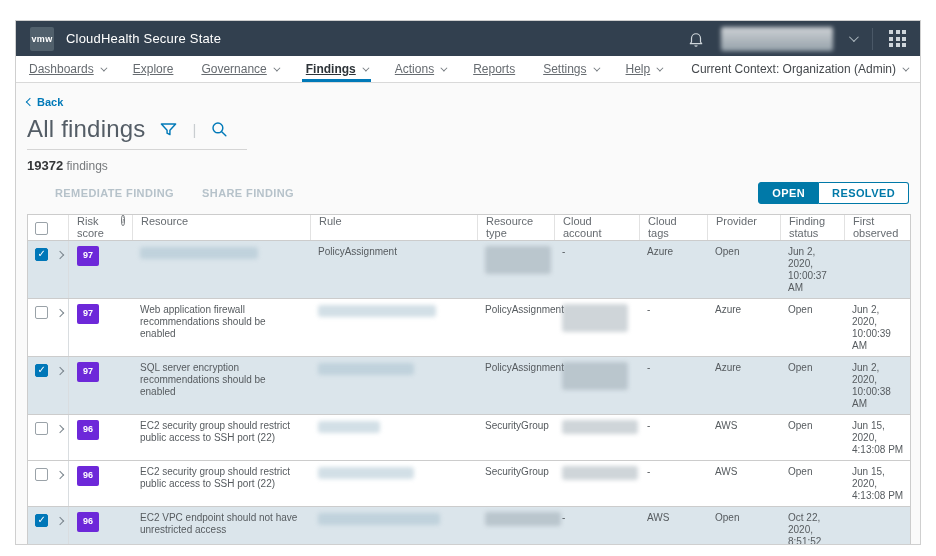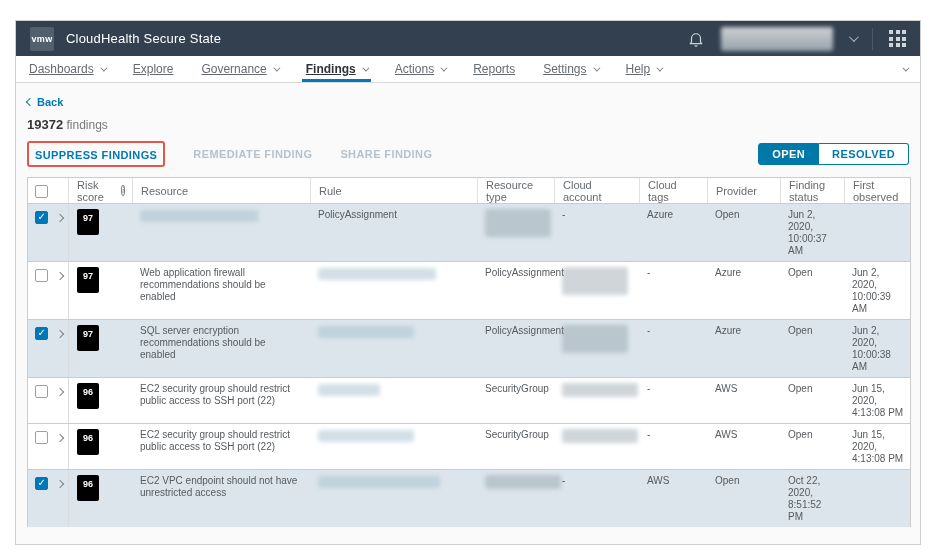--- a/index.html
+++ b/index.html
@@ -51,37 +51,37 @@
   .btn-disabled { color:#b6c2ca; font-size:11px; font-weight:bold; letter-spacing:.4px; margin-left:28px; }
   .toggle-group { margin-left:auto; display:flex; }
   .toggle { font-size:11px; font-weight:bold; letter-spacing:.4px; padding:4px 13px; border:1px solid #0079a8; }
   .toggle.on { background:#0079a8; color:#ffffff; border-radius:3px 0 0 3px; }
   .toggle.off { background:#ffffff; color:#0079a8; border-left:none; border-radius:0 3px 3px 0; }
 
   
   .table { margin-top:10px; width:884px; background:#ffffff; border:1px solid #cccccc; border-bottom:none; }
   .thead, .trow { display:grid; grid-template-columns:40px 64px 178px 167px 77px 85px 68px 73px 64px 68px; }
   .thead { height:25px; background:#ffffff; }
-  .hcell { font-size:11px; color:#666b70; display:flex; align-items:center; padding:0 8px; border-left:1px solid #e2e2e2; gap:17px; }
+  .hcell { font-size:11px; color:#666b70; display:flex; padding:0 8px; border-left:1px solid #e2e2e2; gap:17px; }
   .hcell.first { border-left:none; }
   .info-icon { width:11px; height:11px; border:1px solid #75797d; border-radius:50%; font-size:8px; line-height:9px;
                color:#75797d; text-align:center; font-family:"Liberation Serif", serif; font-style:italic; }
 
   .trow { min-height:29px; background:#ffffff; border-top:1px solid #cccccc; }
   .trow.tall { min-height:42px; }
   .trow.selected { background:#dbe5eb; }
   .cell { padding:5px 8px 4px 8px; font-size:10px; color:#565b5f; line-height:12px; }
   .c0 { display:flex; align-items:flex-start; gap:9px; padding-left:7px; padding-top:7px; }
   .c1 { border-left:1px solid #d9dde0; }
   .checkbox { width:13px; height:13px; border:1px solid #9aa2a8; border-radius:2px; background:#ffffff; position:relative; flex:none; }
   .checkbox.checked { background:#0077b8; border-color:#0077b8; }
   .checkbox.checked::after { content:"\2713"; position:absolute; left:1.5px; top:-1px; color:#ffffff; font-size:10px; }
   .expand { width:6px; height:6px; border-top:1.5px solid #7a858d; border-right:1.5px solid #7a858d;
             transform:rotate(45deg); margin-top:4px; flex:none; }
-  .risk-badge { display:inline-block; min-width:22px; height:26px; background:#000000; border-radius:2px;
+  .risk-badge { display:inline-block; min-width:22px; height:20px; background:#6d28d9; border-radius:2px;
                 color:#ffffff; font-size:9px; font-weight:bold; text-align:center; line-height:18px; }
   .blob { display:inline-block; border-radius:3px; filter:blur(2px); }
   .blob-res { height:12px; width:100px; background:rgba(166,192,206,.5); margin-top:1px; }
   .blob-acct { height:14px; width:76px; background:rgba(140,155,165,.42); }
   .trow.tall .blob-acct { height:28px; width:66px; }
   .date-l1, .date-l2 { display:block; }
 
   .rows .trow:nth-child(1) .blob-res { width:118px; }
   .rows .trow:nth-child(2) .blob-res { width:118px; }
   .rows .trow:nth-child(3) .blob-res { width:96px; }
@@ -154,42 +154,55 @@
         <span class="nav-item">
           <span>Settings</span>
           <span class="caret"></span>
         </span>
         <span class="nav-item">
           <span>Help</span>
           <span class="caret"></span>
         </span>
       </div>
     <div class="nav-context">
+      <span>Current Context: Organization  (Admin)</span>
       <span class="caret"></span>
     </div>
   </div>
 
   <div class="main">
 
     <div class="back-link">
       <span class="back-chevron"></span>
       <span>Back</span>
     </div>
 
     <br>
+    <div class="title-row">
+      <span class="page-title">All findings</span>
+      <span>
+        <svg width="19" height="19" viewBox="0 0 24 24" fill="none" stroke="#0079b8" stroke-width="1.8" stroke-linejoin="round">
+          <path d="M3 5h18l-7.2 8v5.5l-3.6-1.8V13z"></path>
+        </svg>
+      </span>
+      <span class="icon-sep">|</span>
+      <span>
+        <svg width="19" height="19" viewBox="0 0 24 24" fill="none" stroke="#0079b8" stroke-width="1.8" stroke-linecap="round">
+          <circle cx="10" cy="10" r="6.2"></circle>
+            <line x1="14.8" y1="14.8" x2="20" y2="20"></line>
+        </svg>
+      </span>
+    </div>
 
     <div class="count-row">
       <span class="count-num">19372</span>
       <span>findings</span>
     </div>
 
     <div class="actions-row">
-      <span class="suppress-wrap">
-        <span class="btn-text">SUPPRESS FINDINGS</span>
-      </span>
       <span class="btn-disabled">REMEDIATE FINDING</span>
       <span class="btn-disabled">SHARE FINDING</span>
       <div class="toggle-group">
         <span class="toggle on">OPEN</span>
         <span class="toggle off">RESOLVED</span>
       </div>
     </div>
 
     
     <div class="table">

